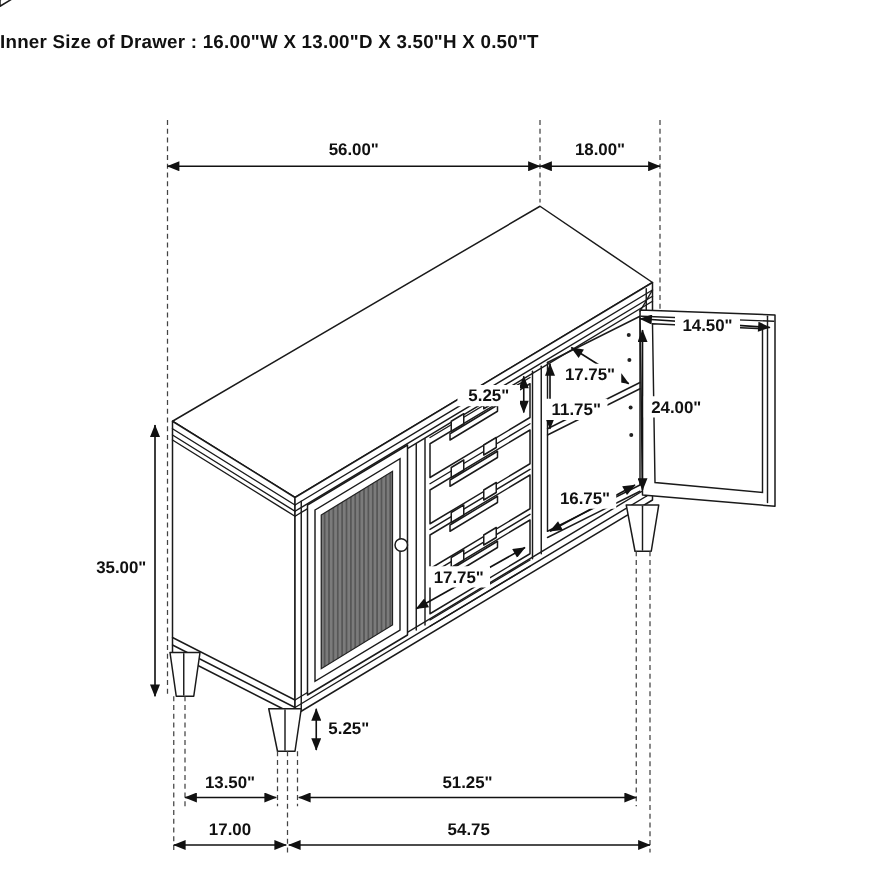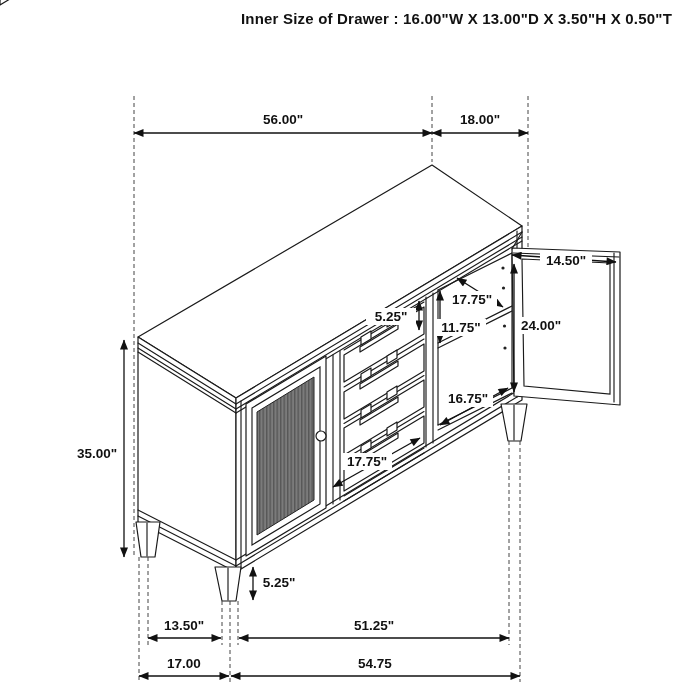--- a/index.html
+++ b/index.html
@@ -1,18 +1,18 @@
 <!DOCTYPE html>
 <html><head>
 <meta charset="utf-8">
 <style>
   html,body{margin:0;padding:0;background:#ffffff;}
   .page{position:relative;width:700px;height:700px;background:#ffffff;overflow:hidden;
         font-family:"Liberation Sans", sans-serif;}
-  .title{position:absolute;top:10px;left:0;width:672px;text-align:right;
+  .title{position:absolute;top:25px;left:0;width:672px;text-align:left;
          font-size:15px;font-weight:bold;color:#111;letter-spacing:.2px;}
   svg{position:absolute;top:0;left:0;}
   .ln{stroke:#1a1a1a;stroke-width:1.15;fill:none;stroke-linecap:round;}
   .face{stroke:#1a1a1a;stroke-width:1.2;fill:#ffffff;stroke-linejoin:round;}
   .dim{stroke:#111;stroke-width:1.3;fill:none;}
   .ext{stroke:#444;stroke-width:1;fill:none;stroke-dasharray:4 3;}
   .lbl{font-family:"Liberation Sans", sans-serif;font-size:13.5px;font-weight:bold;
        fill:#111;text-anchor:middle;}
   .lblbg{fill:#ffffff;}
   .dot{fill:#222;stroke:none;}

